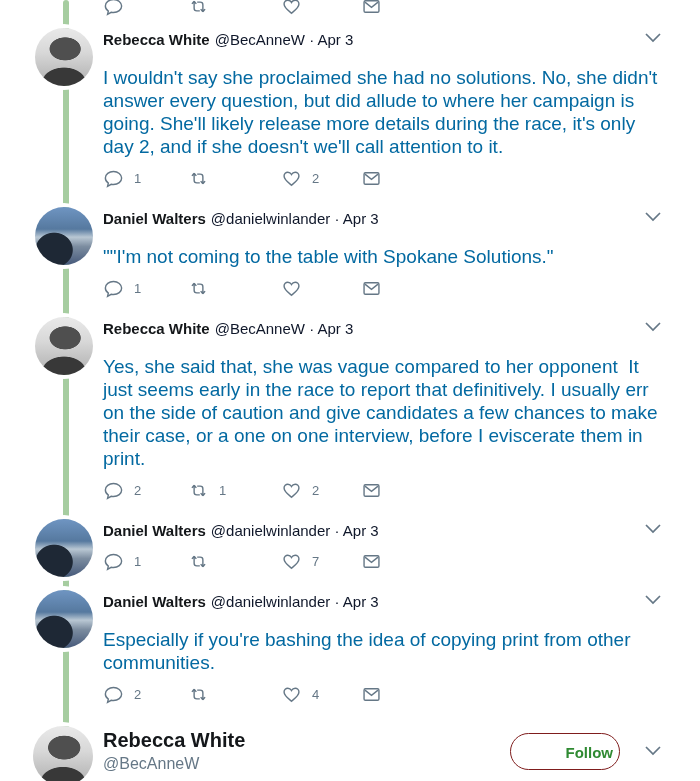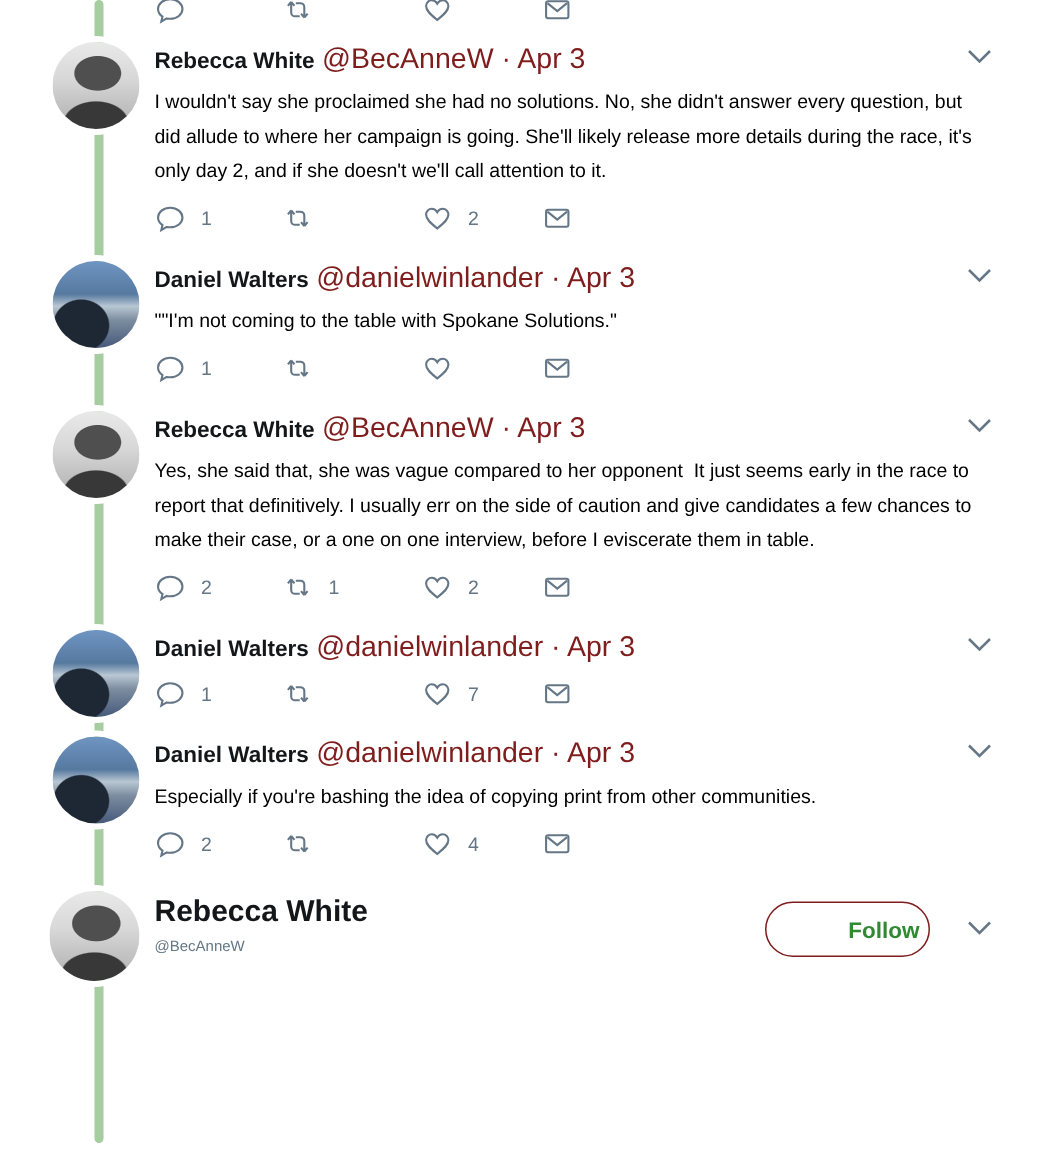--- a/index.html
+++ b/index.html
@@ -26,39 +26,39 @@
       radial-gradient(ellipse 64% 44% at 50% 94%, #383838 57%, rgba(56,56,56,0) 60%),
       linear-gradient(180deg,#e9e9e9 0%,#d8d8d8 42%,#c3c3c3 70%,#b2b2b2 100%);
   }
   .avatar-daniel{
     background:
       radial-gradient(ellipse 54% 50% at 33% 74%, #1e2835 58%, rgba(30,40,53,0) 61%),
       linear-gradient(180deg,#6f95c2 0%,#56799f 38%,#b9c7d3 52%,#7c8da0 68%,#46597a 100%);
   }
   .name-row{display:flex;align-items:baseline;height:20px;line-height:20px;white-space:nowrap;}
   .author{font-weight:bold;font-size:15px;color:#14171a;}
-  .meta{font-size:19px;color:#7f1d1d;margin-left:5px;}
+  .meta{font-size:15px;color:#0f172a;margin-left:5px;}
   .expand{position:absolute;right:38px;top:2px;width:18px;height:12px;cursor:pointer;}
   .tweet-text{
-    margin-top:6px;font-size:13px;line-height:23px;color:#000000;
+    margin-top:16px;font-size:19px;line-height:23px;color:#0369a1;
     max-width:565px;white-space:pre-wrap;
   }
   .actions{display:flex;align-items:center;margin-top:10px;height:21px;}
   .action{display:flex;align-items:center;color:#657786;}
   .action.reply{width:85px;}
   .action.retweet{width:93px;}
   .action.like{width:80px;}
   .cnt{font-size:13px;margin-left:10px;color:#657786;}
   .aicon{width:21px;height:21px;display:block;}
   .top-clip{position:absolute;top:-14px;left:103px;z-index:1;}
   
   .footer{position:relative;padding:0 40px 0 103px;margin-top:3px;height:64px;z-index:1;}
   .footer .avatar{width:60px;height:60px;left:33px;top:1px;}
   .footer-name{font-size:20px;font-weight:bold;line-height:24px;padding-top:3px;color:#14171a;}
-  .footer-handle{font-size:10px;color:#657786;line-height:20px;margin-top:2px;}
+  .footer-handle{font-size:16px;color:#657786;line-height:20px;margin-top:2px;}
   .follow-btn{
     position:absolute;right:80px;top:8px;width:110px;height:37px;
     border:1px solid #7f1d1d;border-radius:19px;background:#fff;
     color:#2f8a32;font-weight:bold;font-size:15px;text-align:right;line-height:35px;
     font-family:"Liberation Sans","DejaVu Sans",sans-serif;cursor:pointer;
   }
   .footer .expand{top:20px;}
   svg{display:block;}
 </style>
 </head>
@@ -180,21 +180,21 @@
     <div class="avatar avatar-rebecca"></div>
     <div class="name-row">
       <span class="author">Rebecca White</span>
       <span class="meta">@BecAnneW · Apr 3</span>
     </div>
     <div class="expand">
       <svg width="18" height="12" viewBox="0 0 18 12" fill="none" stroke="#657786" stroke-width="1.7">
           <path d="M2 2l7 7 7-7"></path>
         </svg>
     </div>
-    <div class="tweet-text">Yes, she said that, she was vague compared to her opponent  It just seems early in the race to report that definitively. I usually err on the side of caution and give candidates a few chances to make their case, or a one on one interview, before I eviscerate them in table.</div>
+    <div class="tweet-text">Yes, she said that, she was vague compared to her opponent  It just seems early in the race to report that definitively. I usually err on the side of caution and give candidates a few chances to make their case, or a one on one interview, before I eviscerate them in print.</div>
     <div class="actions">
       <div class="action reply">
         <svg class="aicon" viewBox="0 0 24 24" fill="none" stroke="#657786" stroke-width="1.6">
             <path d="M12 4C6.8 4 2.7 7.3 2.7 11.4c0 2.3 1.3 4.4 3.4 5.8L5.2 21l4.1-2.4c.9.2 1.8.3 2.7.3 5.2 0 9.3-3.3 9.3-7.4S17.2 4 12 4z"></path>
           </svg>
         <span class="cnt">2</span>
       </div>
       <div class="action retweet">
         <svg class="aicon" viewBox="0 0 24 24" fill="none" stroke="#657786" stroke-width="1.6">
             <path d="M7 6L4.5 9M7 6l2.5 3M7 6.5V14a3 3 0 0 0 3 3h3.5"></path>

